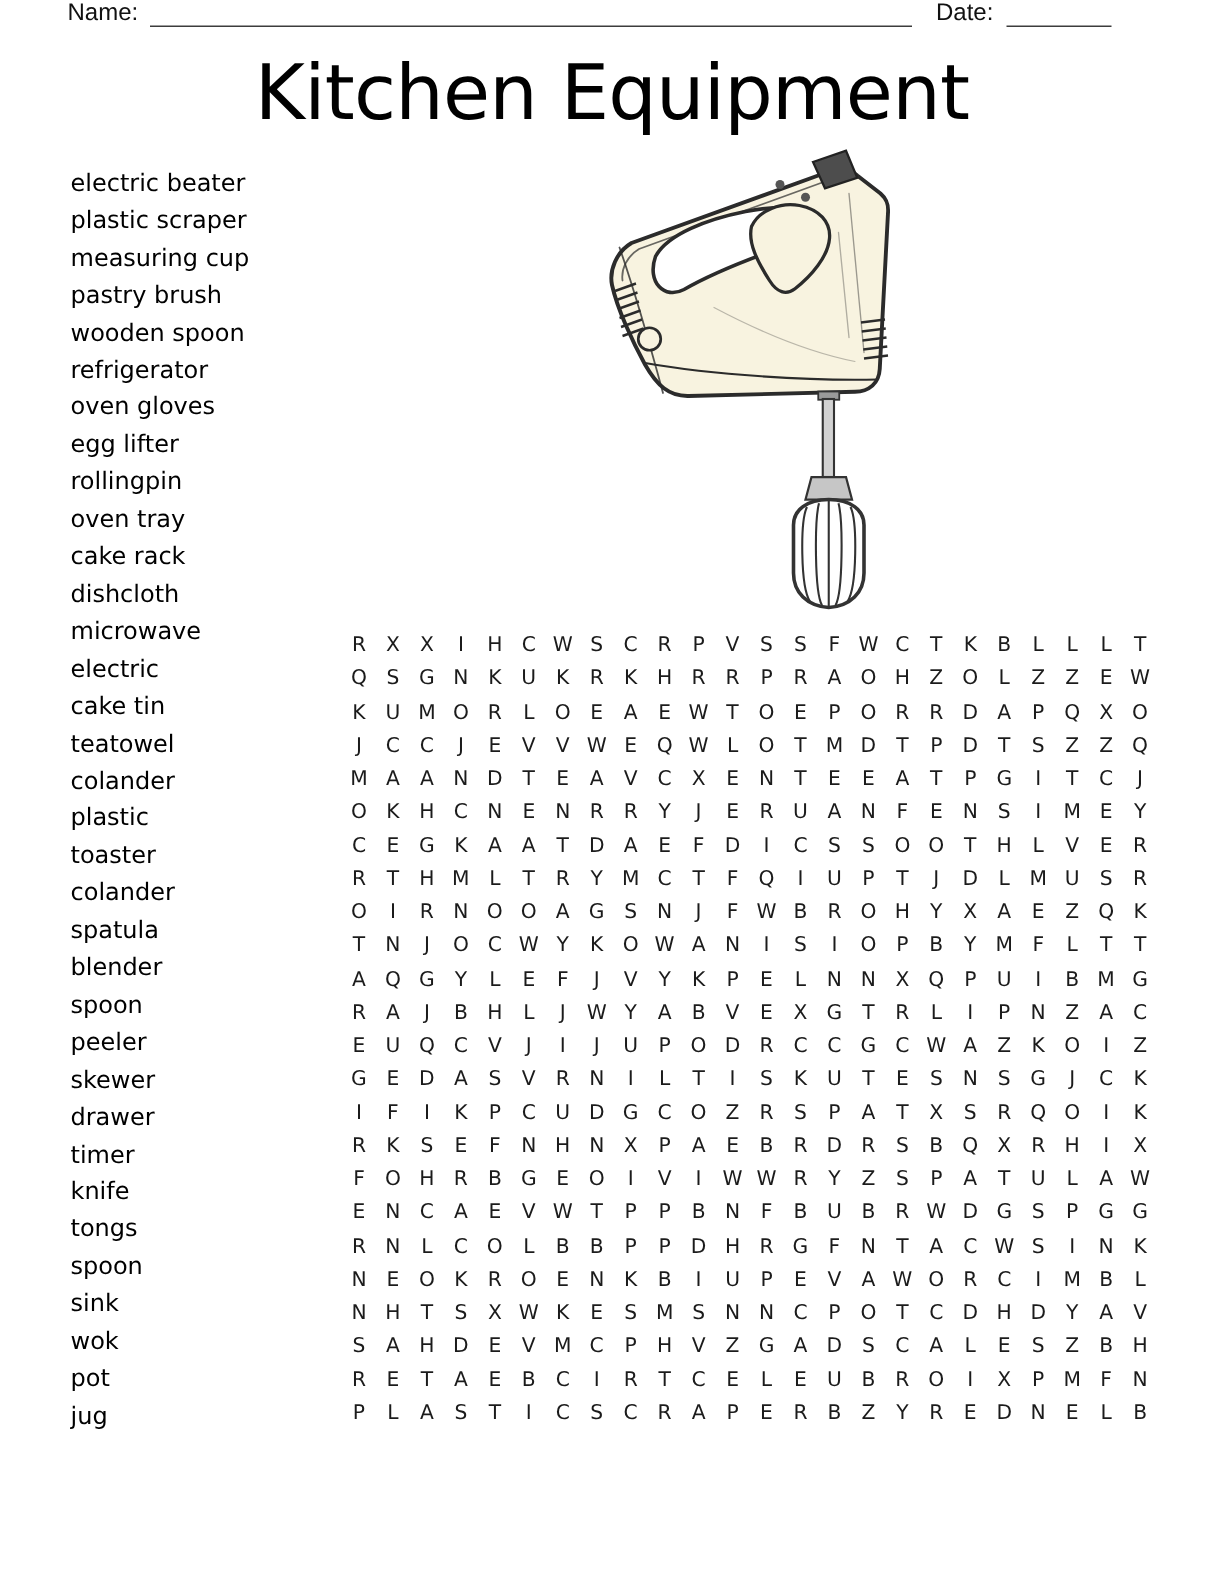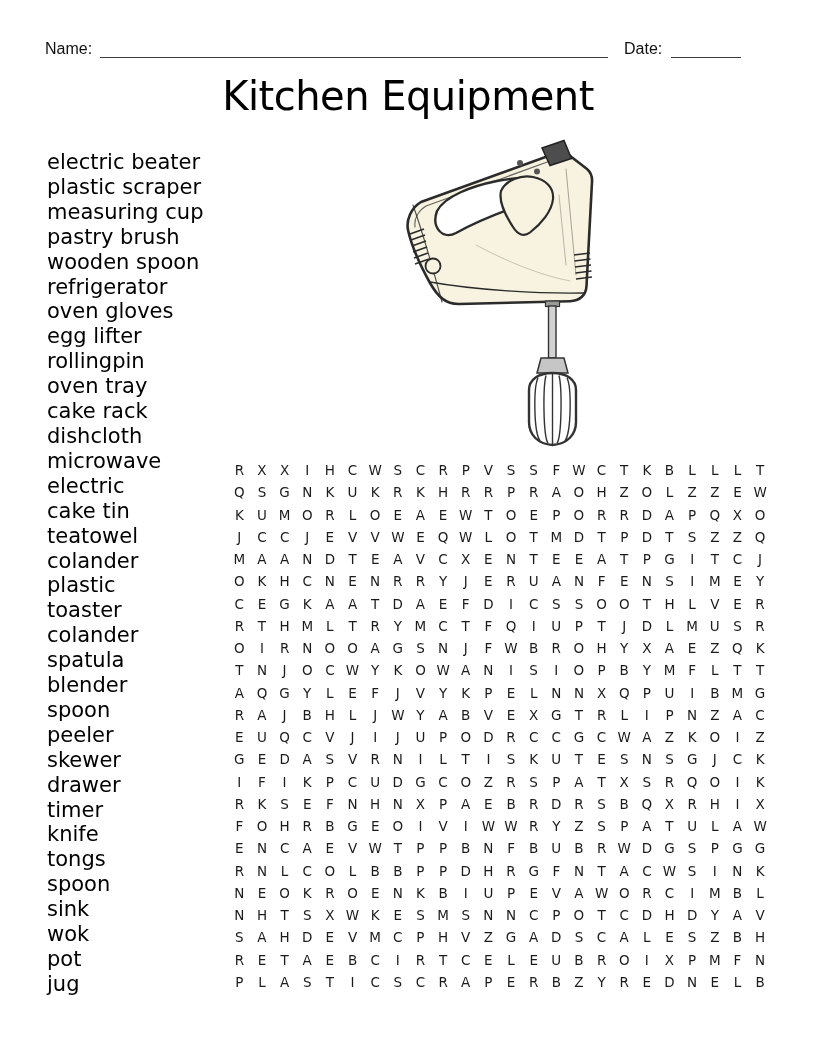--- a/index.html
+++ b/index.html
@@ -4,49 +4,49 @@
 <style>
   html,body { margin:0; padding:0; }
   body {
     width:816px; height:1056px;
     background:#ffffff;
     position:relative;
     font-family:"DejaVu Sans", sans-serif;
     color:#000;
     overflow:hidden;
   }
-  .page { position:absolute; inset:0;margin-top:40px; }
+  .page { position:absolute; inset:0; }
 
   
   .hlabel {
     position:absolute; top:0px;
     font-family:"Liberation Sans", sans-serif;
     font-size:16px; color:#111;
   }
   .name-label { left:45px; }
   .date-label { left:624px; }
   .fill-line {
     position:absolute; top:1px; height:16px;
     border-bottom:1.6px solid #3c3c3c;
   }
   .name-line { left:100px; width:508px; }
   .date-line { left:671px; width:70px; }
 
   
   .title {
     position:absolute; left:0; right:0; top:33px; margin:0;
     text-align:center;
-    font-size:40px; font-weight:400; letter-spacing:-0.5px;
+    font-size:51px; font-weight:400; letter-spacing:-0.5px;
     color:#000;
   }
 
   
   .word-list {
     position:absolute; left:47px; top:110px;
-    font-size:21px; line-height:24.9px; color:#000;
+    font-size:16px; line-height:24.9px; color:#000;
     white-space:nowrap;
   }
 
   
   .mixer { position:absolute; left:380px; top:95px; width:280px; height:320px; }
 
   
   .grid {
     position:absolute; left:228px; top:419px;
     display:grid;

